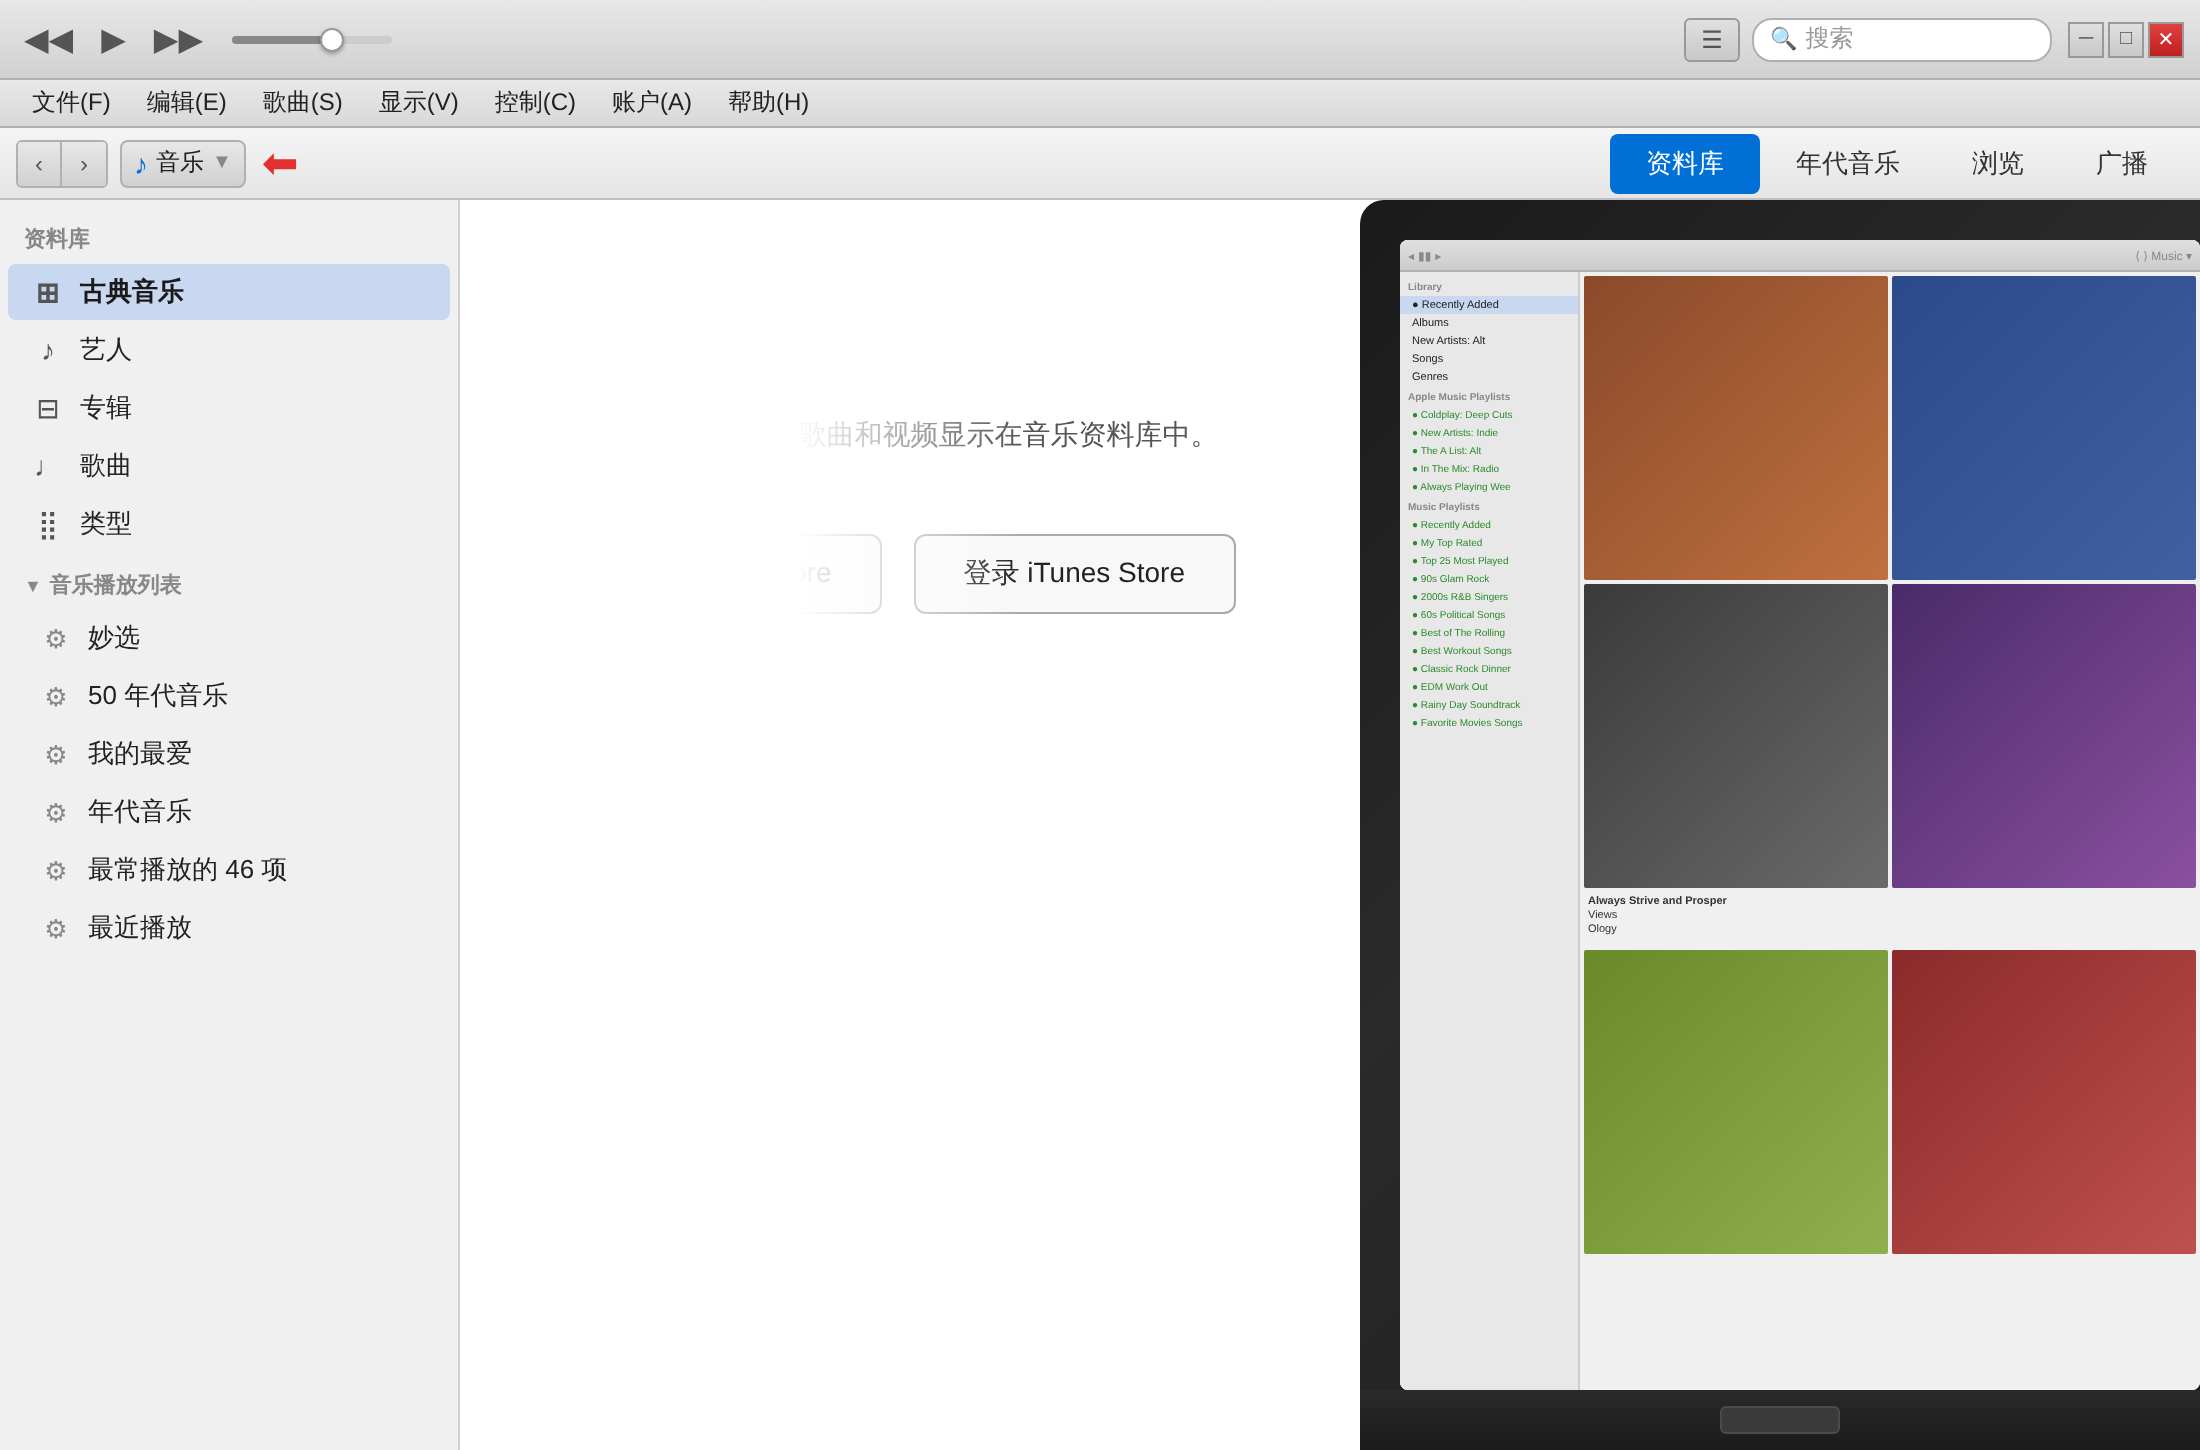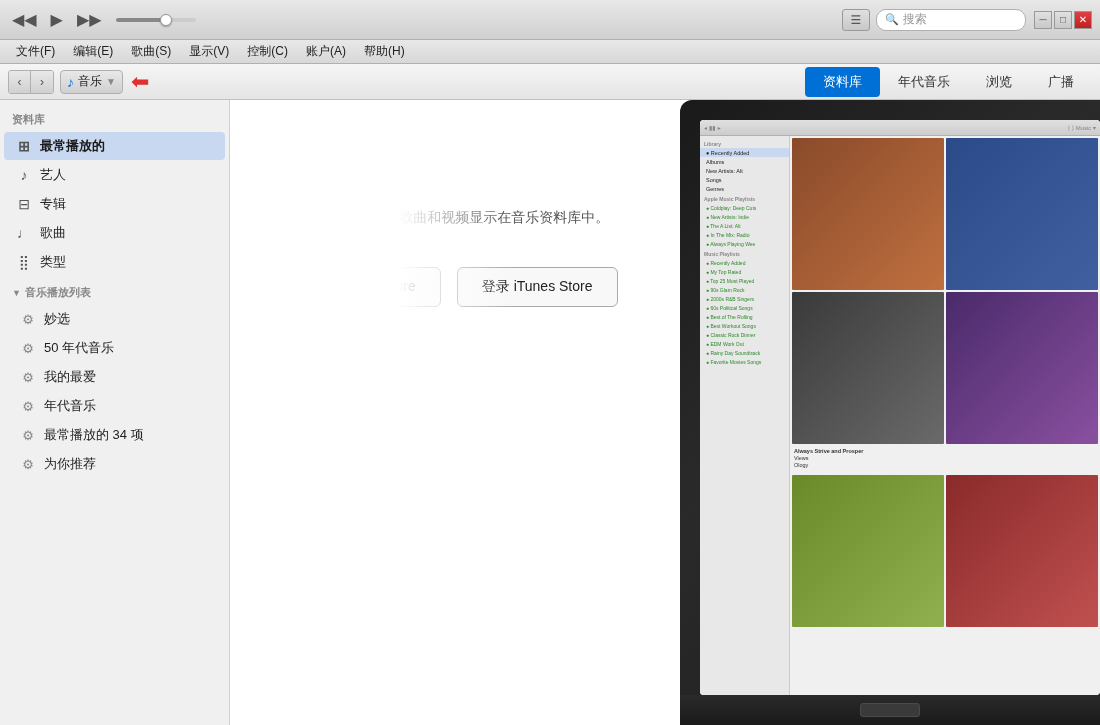--- a/index.html
+++ b/index.html
@@ -468,21 +468,21 @@
   </div>
 </div>
 
 <div id="main">
 
   <div id="sidebar">
     <div class="sidebar-section-label">资料库</div>
 
     <div class="sidebar-item active">
       <span class="sidebar-icon">⊞</span>
-      <span>最常播放的</span>
+      <span>古典音乐</span>
     </div>
     <div class="sidebar-item">
       <span class="sidebar-icon">♪</span>
       <span>艺人</span>
     </div>
     <div class="sidebar-item">
       <span class="sidebar-icon">⊟</span>
       <span>专辑</span>
     </div>
     <div class="sidebar-item">
@@ -510,25 +510,25 @@
     <div class="sidebar-item playlist">
       <span class="sidebar-icon gear-icon">⚙</span>
       <span>我的最爱</span>
     </div>
     <div class="sidebar-item playlist">
       <span class="sidebar-icon gear-icon">⚙</span>
       <span>年代音乐</span>
     </div>
     <div class="sidebar-item playlist">
       <span class="sidebar-icon gear-icon">⚙</span>
-      <span>最常播放的 34 项</span>
+      <span>最常播放的 46 项</span>
     </div>
     <div class="sidebar-item playlist">
       <span class="sidebar-icon gear-icon">⚙</span>
-      <span>为你推荐</span>
+      <span>最近播放</span>
     </div>
   </div>
 
   <div id="content">
 
     <div id="macbook-area">
       <div id="macbook-mock">
         <div id="macbook-screen">
           <div id="mini-itunes">
             <div id="mini-header">

